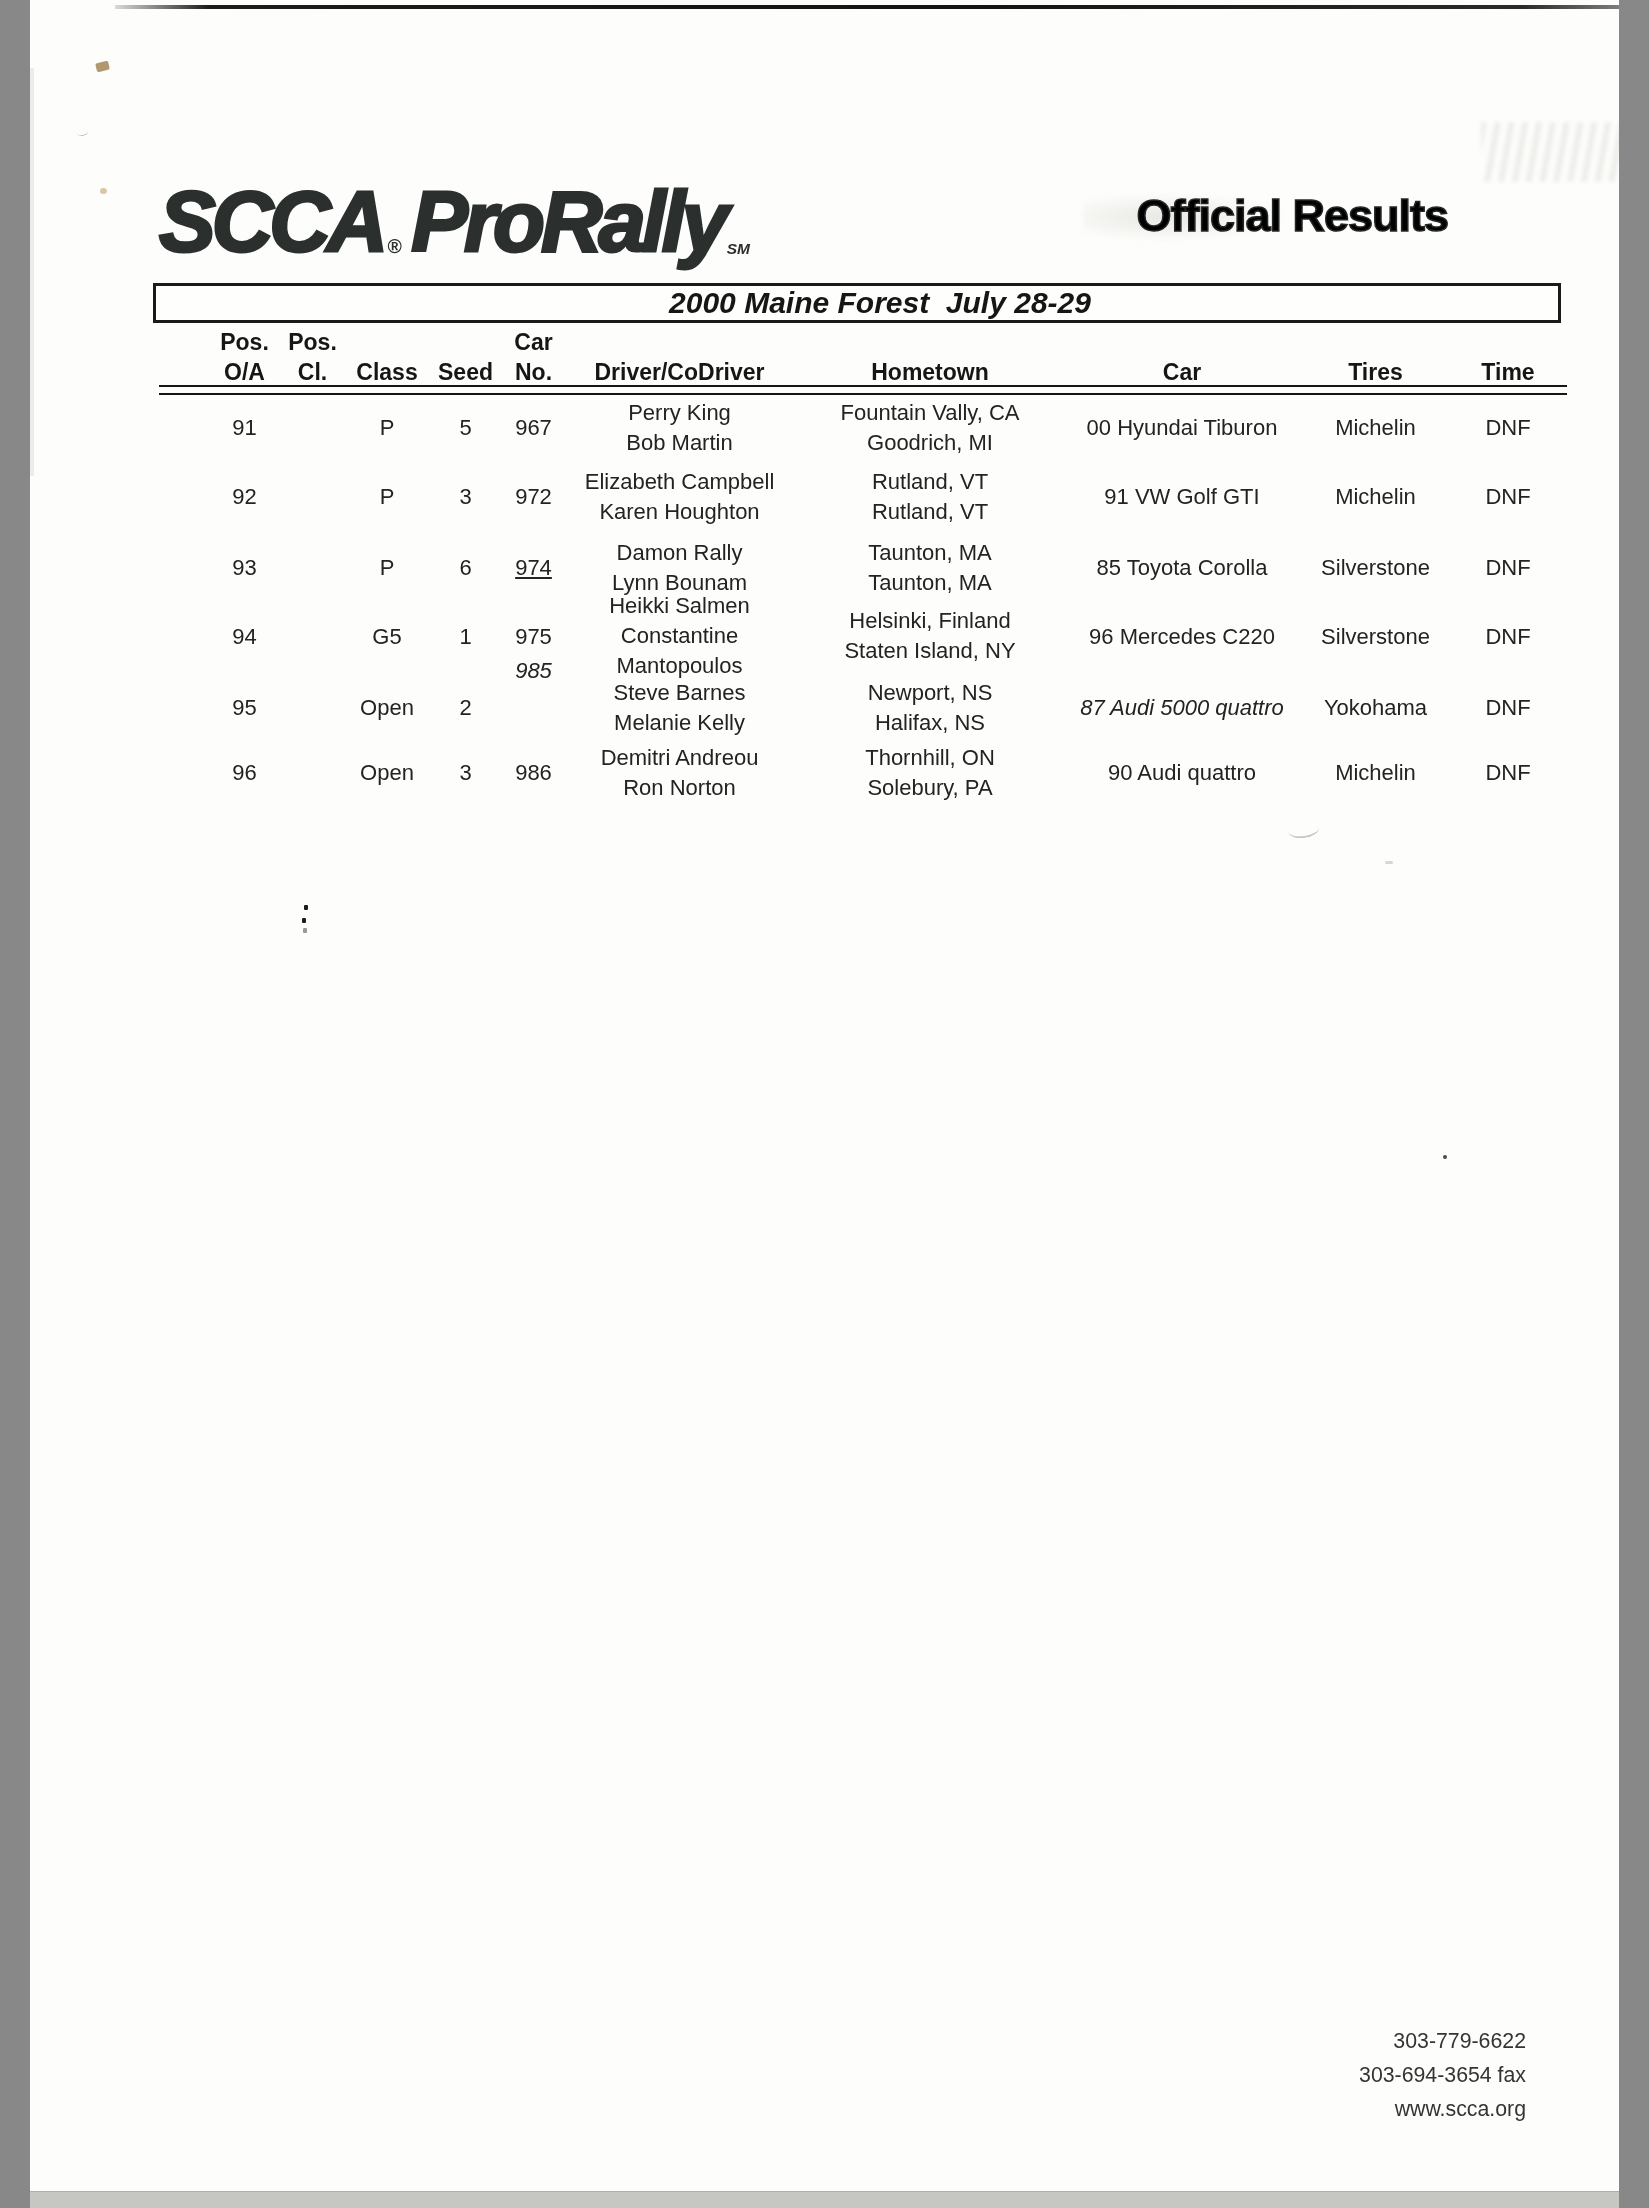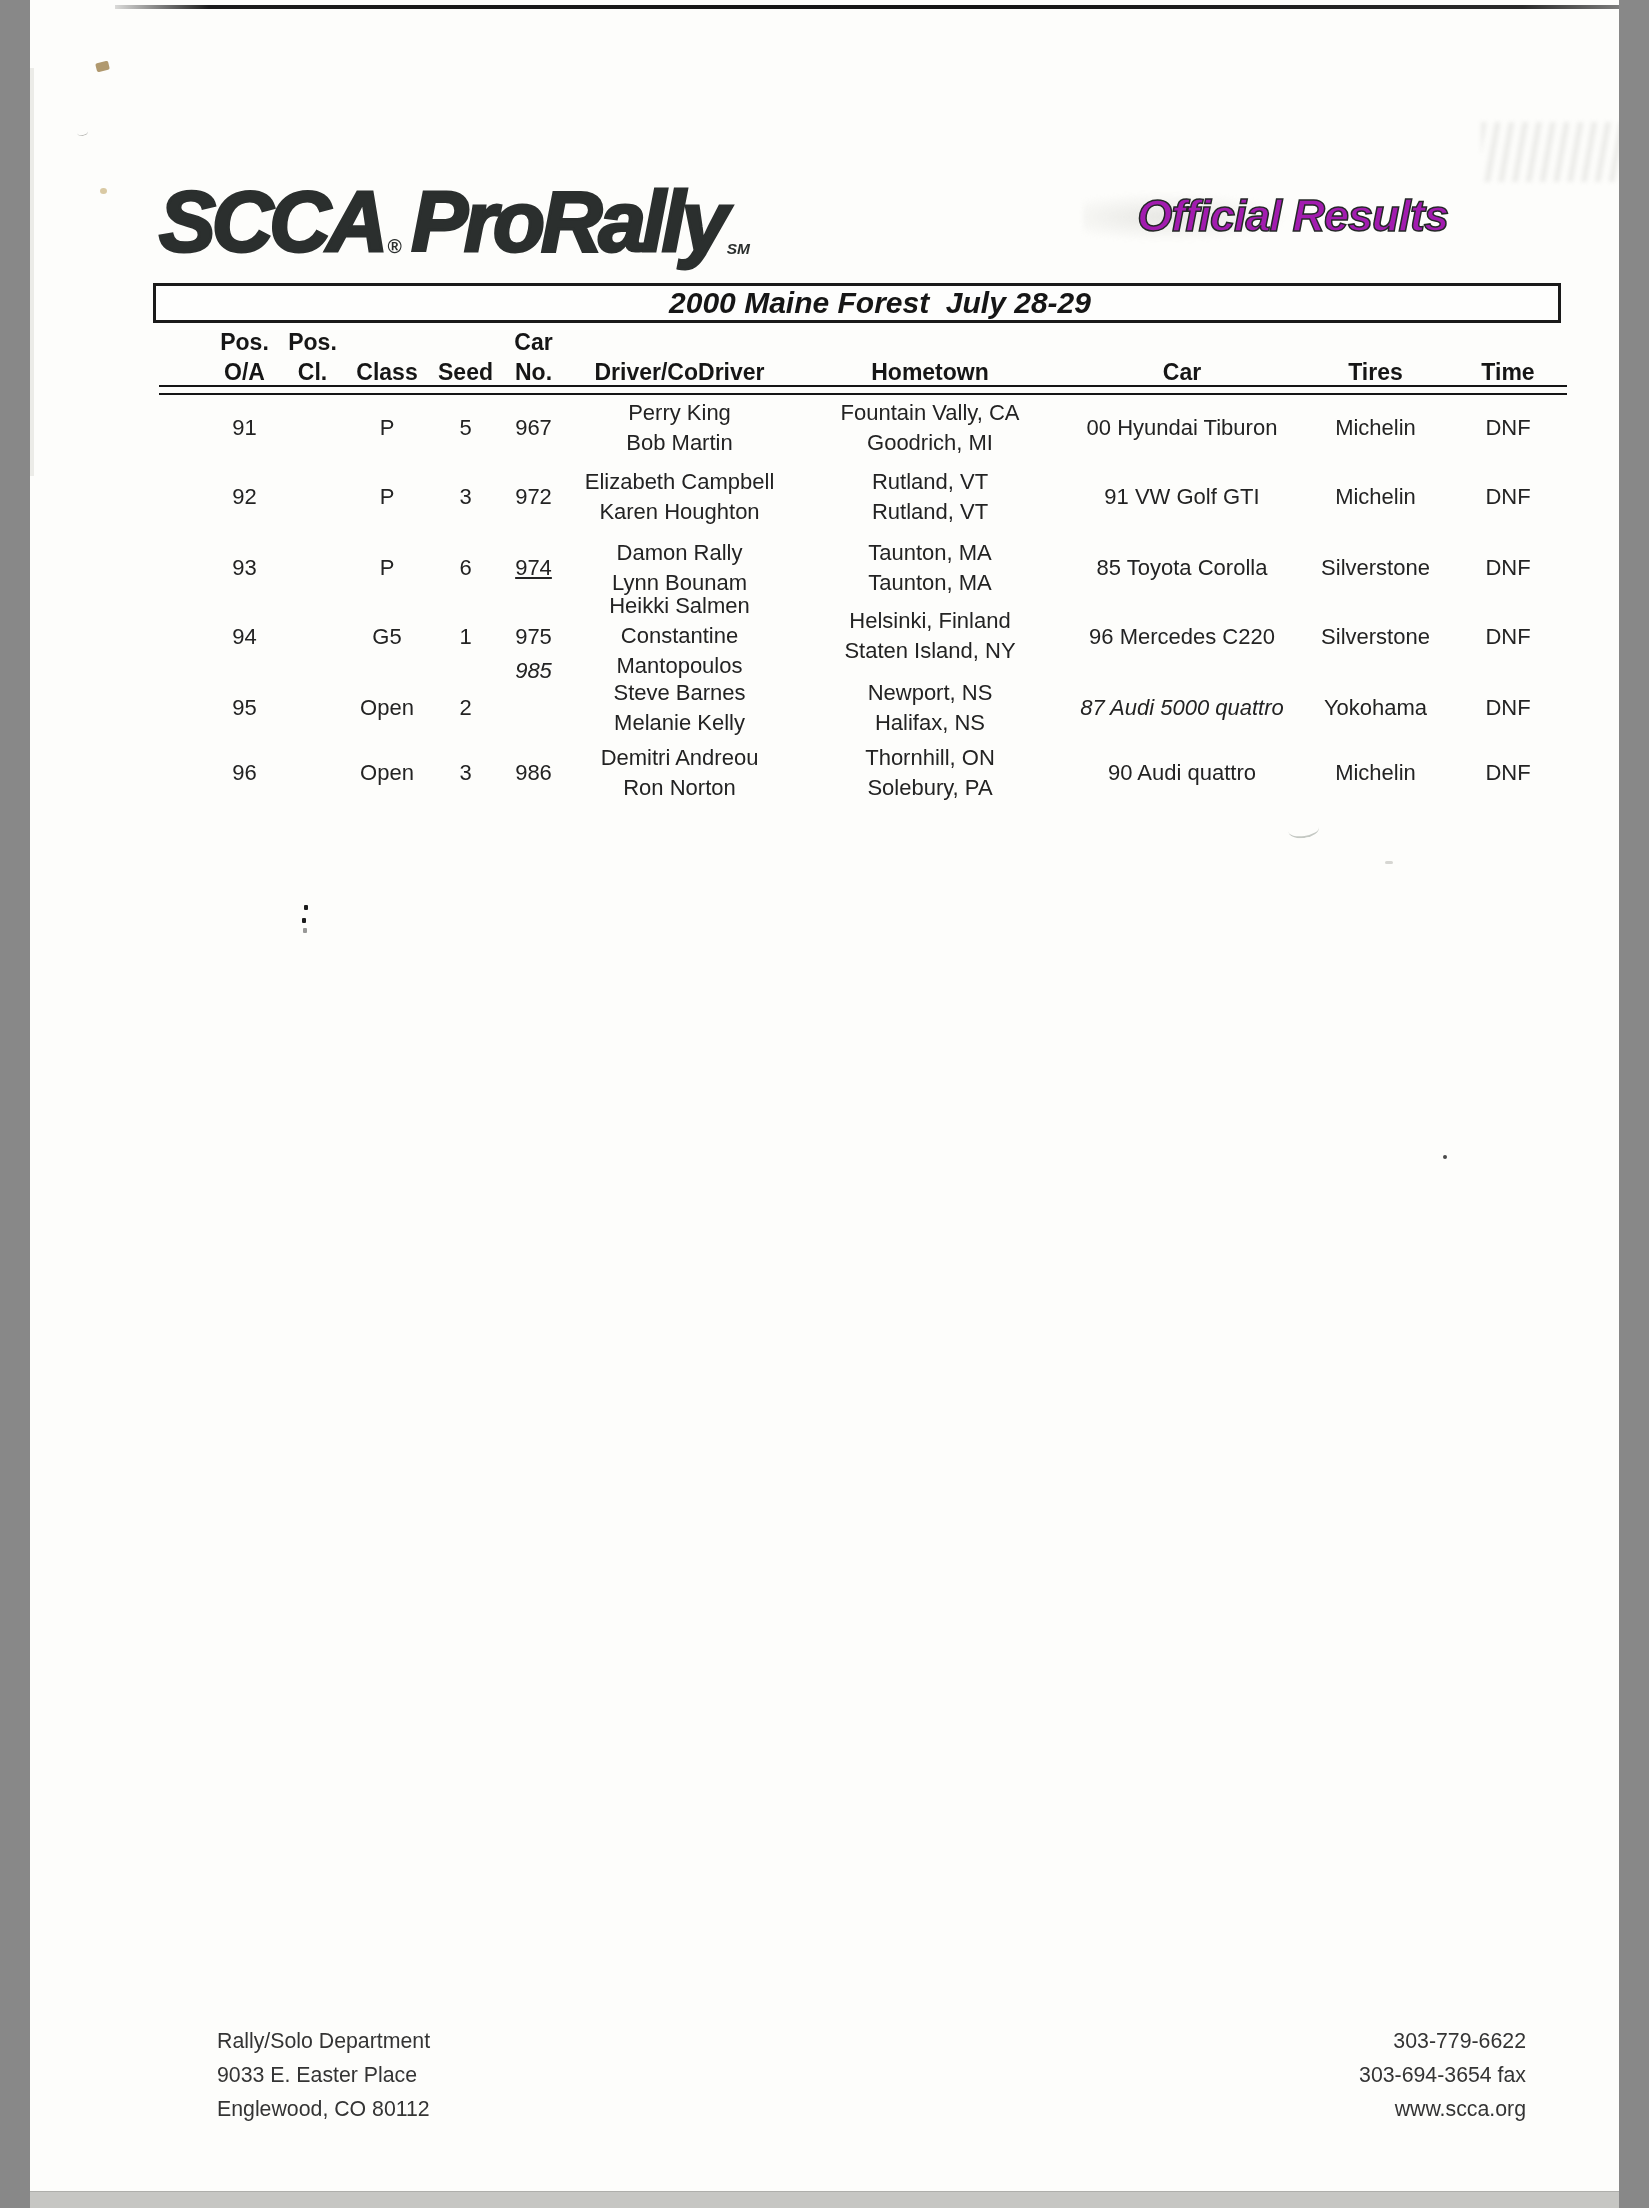--- a/index.html
+++ b/index.html
@@ -32,22 +32,22 @@
   .band-left{position:absolute;left:0;top:68px;width:3.9px;height:408px;background:#e4e4e0;opacity:.7;}
 
   
   .brand{position:absolute;left:129px;top:184px;display:flex;align-items:flex-end;
     font-style:italic;font-weight:bold;color:#2b2f2e;white-space:nowrap;}
   .brand-big{font-size:85px;line-height:76px;letter-spacing:-3.9px;-webkit-text-stroke:2.9px #2b2f2e;}
   .brand-reg{font-size:19.4px;line-height:19.4px;margin:0 0 3.9px 2.9px;-webkit-text-stroke:0;}
   .brand-pro{margin-left:9.7px;}
   .brand-sm{font-size:15.5px;line-height:15.5px;margin:0 0 3.9px 1.9px;letter-spacing:0;}
   .results-label{position:absolute;left:1067px;top:191px;width:351px;text-align:right;
-    font-size:45px;line-height:50px;font-weight:bold;font-style:italic;letter-spacing:-1px;
-    color:#a21caf;-webkit-text-stroke:1.5px #242827;white-space:nowrap;}
+    font-size:45px;line-height:50px;font-weight:bold;letter-spacing:-1px;
+    color:#000000;-webkit-text-stroke:1.5px #242827;white-space:nowrap;}
 
   
   .title-box{position:absolute;left:123px;top:283px;width:1408px;height:40px;box-sizing:border-box;
     border:3.9px solid #1a1a1a;display:flex;align-items:center;justify-content:center;background:#fefefd;}
   .title-text{font-style:italic;font-weight:bold;font-size:30px;letter-spacing:0;
     transform:translateX(23px);white-space:pre;color:#161616;}
 
   
   .hdr{position:absolute;text-align:center;font-size:23px;font-weight:bold;line-height:30px;
     color:#161616;white-space:pre-line;}
@@ -277,25 +277,20 @@
         <div>90 Audi quattro</div>
       </div>
       <div class="cell" style="left: 1258px; width: 175px; top: 758px;">
         <div>Michelin</div>
       </div>
       <div class="cell" style="left: 1420px; width: 116px; top: 758px;">
         <div>DNF</div>
       </div>
     </div>
 
-  <div class="footer-left">
-    <div>Rally/Solo Department</div>
-    <div>9033 E. Easter Place</div>
-    <div>Englewood, CO 80112</div>
-  </div>
   <div class="footer-right">
     <div>303-779-6622</div>
     <div>303-694-3654 fax</div>
     <div>www.scca.org</div>
   </div>
 
 </div>
 
 
 </body></html>

